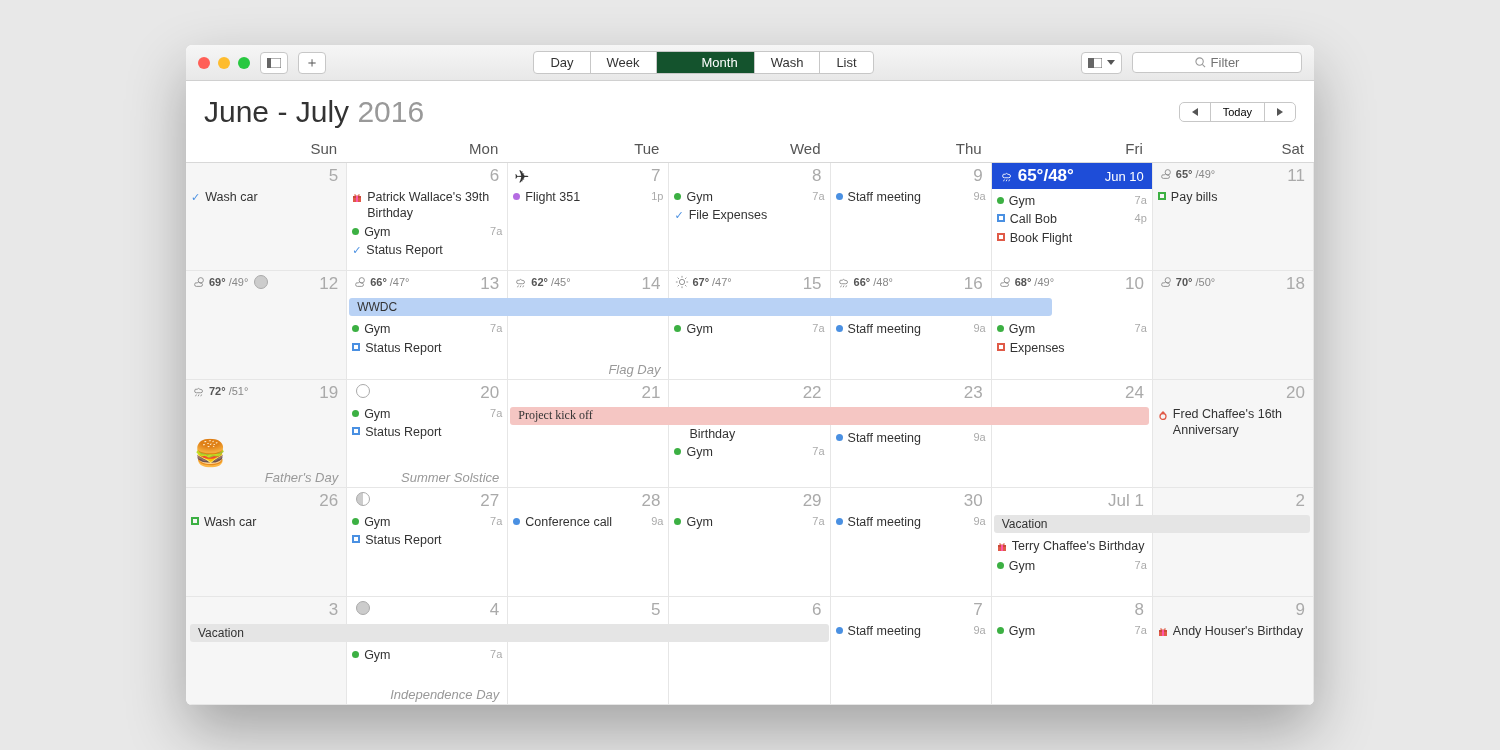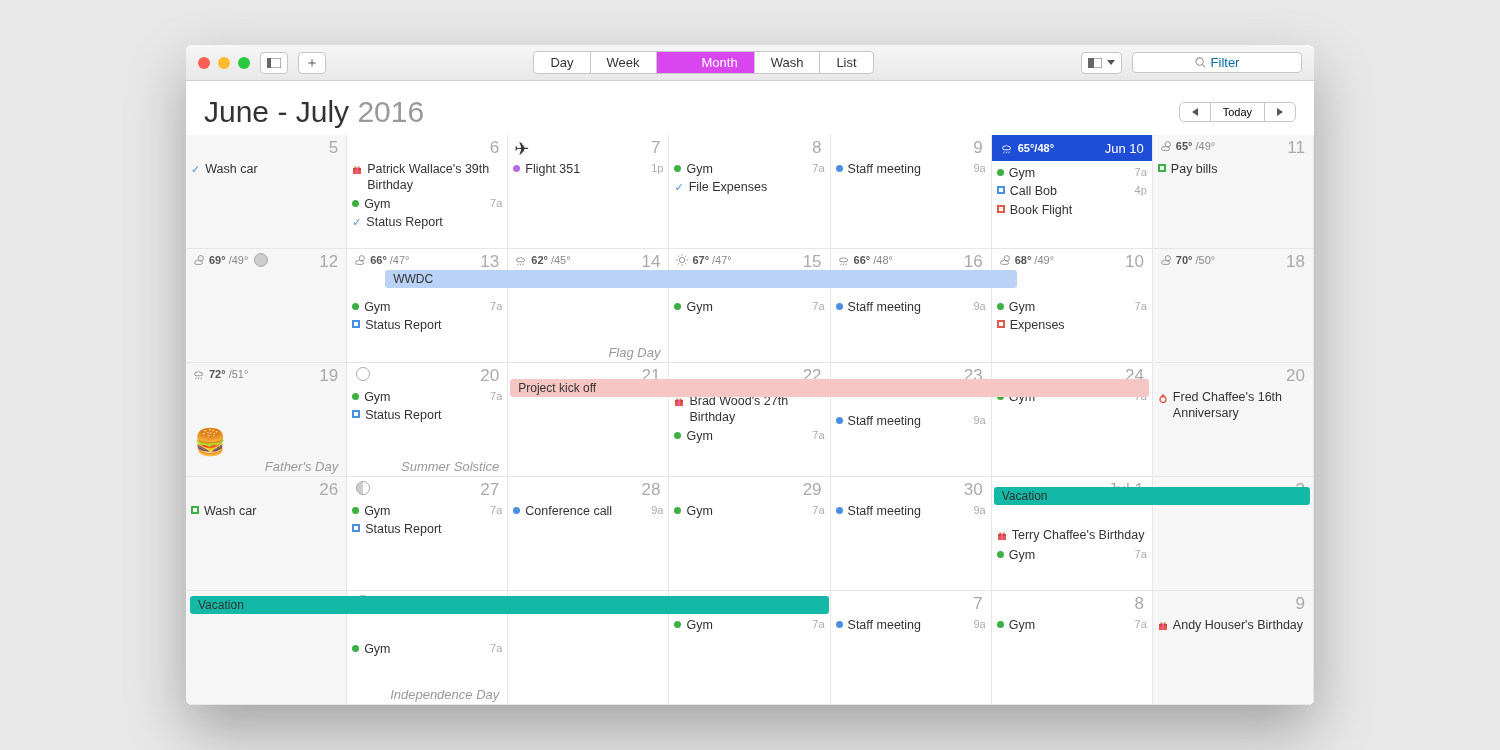--- a/index.html
+++ b/index.html
@@ -6,37 +6,37 @@
 body { font-family: -apple-system, "Helvetica Neue", Arial, sans-serif; background: #e8e8e8; display: flex; align-items: center; justify-content: center; height: 100vh; }
 .window { width: 1128px; height: 660px; background: #fff; border-radius: 6px; box-shadow: 0 25px 60px rgba(0,0,0,.3); overflow: hidden; display: flex; flex-direction: column; }
 .titlebar { height: 36px; background: linear-gradient(#f6f6f6,#e8e8e8); border-bottom: 1px solid #d0d0d0; display: flex; align-items: center; padding: 0 12px; gap: 10px; }
 .traffic { display: flex; gap: 8px; }
 .traffic span { width: 12px; height: 12px; border-radius: 50%; display: block; }
 .tl-close { background:#ff5f57; } .tl-min { background:#febc2e; } .tl-max { background:#28c840; }
 .tb-btn { height: 22px; min-width: 28px; border: 1px solid #c7c7c7; border-radius: 4px; background:#fff; display:flex; align-items:center; justify-content:center; font-size:14px; color:#555; cursor:default; }
 .seg { display:flex; border:1px solid #c7c7c7; border-radius:4px; overflow:hidden; background:#fff; }
 .seg .seg-btn { padding:3px 16px; font-size:13px; color:#333; border-right:1px solid #c7c7c7; }
 .seg .seg-btn:last-child { border-right:none; }
-.seg .seg-btn.active { background:#d946ef; color:#fff;padding-left:45px; }
+.seg .seg-btn.active { background:#14532d; color:#fff;padding-left:45px; }
 .spacer { flex:1; }
-.search { display:flex; align-items:center; border:1px solid #c7c7c7; border-radius:4px; background:#fff; padding:2px 8px; width:170px; color:#0369a1; font-size:13px; gap:5px; justify-content:center; }
+.search { display:flex; align-items:center; border:1px solid #c7c7c7; border-radius:4px; background:#fff; padding:2px 8px; width:170px; color:#737373; font-size:13px; gap:5px; justify-content:center; }
 .header { padding: 14px 18px 6px; display:flex; align-items:center; justify-content:space-between; }
 .title { font-size:30px; font-weight:300; color:#333; }
 .title .year { color:#999; font-weight:200; }
 .navgrp { display:flex; border:1px solid #c7c7c7; border-radius:5px; overflow:hidden; }
 .navgrp > div { padding:3px 12px; font-size:11px; border-right:1px solid #c7c7c7; }
 .navgrp > div:last-child { border-right:none; }
 .dayheaders { display:grid; grid-template-columns: repeat(7,1fr); border-bottom:1px solid #d8d8d8; }
 .dayheaders div { text-align:right; padding:5px 10px; font-size:15px; color:#555; }
 .grid { flex:1; display:grid; grid-template-columns: repeat(7,1fr); grid-template-rows: repeat(5,1fr); position:relative; }
 .cell { border-right:1px solid #e6e6e6; border-bottom:1px solid #e6e6e6; position:relative; padding:3px 5px 2px; overflow:hidden; font-size:12.5px; color:#333; background:#fff; }
 .cell.we { background:#f6f6f6; }
 .cell .num { position:absolute; top:3px; right:8px; font-size:17px; color:#aaa; }
 .todaybar { position:absolute; top:0; left:0; right:0; height:26px; background:#1e4dd8; color:#fff; display:flex; align-items:center; justify-content:space-between; padding:0 8px; font-size:13px; font-weight:500; }
-.todaybar .wx { font-size:11px; font-weight:600; display:flex; align-items:center; gap:4px; }
+.todaybar .wx { font-size:17px; font-weight:600; display:flex; align-items:center; gap:4px; }
 .wxtop { position:absolute; top:4px; left:6px; font-size:11px; color:#888; display:flex; align-items:center; gap:3px; }
 .wxtop b { color:#555; font-weight:600; }
 .moon { width:14px; height:14px; border-radius:50%; display:inline-block; vertical-align:middle; margin-left:3px; }
 .moon.full { background:#ccc; border:1px solid #aaa; }
 .moon.new { background:#fff; border:1px solid #aaa; }
 .moon.q { background: linear-gradient(90deg,#ccc 50%,#fff 50%); border:1px solid #aaa; }
 .evlist { margin-top:26px; }
 .ev { display:flex; align-items:flex-start; gap:5px; padding:1px 0; line-height:1.3; }
 .ev .dot { width:7px; height:7px; border-radius:50%; flex-shrink:0; margin-top:4px; }
 .ev .sq { width:8px; height:8px; flex-shrink:0; margin-top:3px; }
@@ -44,21 +44,21 @@
 .ev .chk { color:#4a90e2; font-size:11px; margin-top:1px; }
 .ev .giftico { flex-shrink:0; margin-top:2px; }
 .ev .txt { flex:1; }
 .ev .time { color:#aaa; font-size:11px; margin-left:auto; padding-left:4px; }
 .green { background:#3cb043; } .blue { background:#4a90e2; } .purple { background:#b56ce2; } .red { background:#e05a47; }
 .sq.blue { border-color:#4a90e2 !important; } .sq.red { border-color:#e05a47 !important; } .sq.green { border-color:#3cb043 !important; }
 .footnote { position:absolute; bottom:2px; right:8px; font-size:13px; font-style:italic; color:#999; }
 .banner { position:absolute; height:18px; border-radius:3px; font-size:12px; padding:1px 8px; display:flex; align-items:center; z-index:2; }
 .banner.wwdc { background:#b9d2f5; color:#333; }
 .banner.proj { background:#f5c6c3; color:#333; }
-.banner.vac { background:#14b8a6; color:#333; }
+.banner.vac { background:#e5e5e5; color:#333; }
 .chev { width:0; height:0; display:inline-block; }
 .chev.l { border-top:4px solid transparent; border-bottom:4px solid transparent; border-right:6px solid #555; }
 .chev.r { border-top:4px solid transparent; border-bottom:4px solid transparent; border-left:6px solid #555; }
 .chev.d { border-left:4px solid transparent; border-right:4px solid transparent; border-top:5px solid #555; }
 svg.wi { width:14px; height:14px; }
 svg.gift { width:10px; height:10px; }
 svg.ring { width:10px; height:10px; }
 </style>
 </head>
 <body>
@@ -107,20 +107,29 @@
     <div class="title">
       <span>June - July</span> <span class="year">2016</span>
     </div>
     <div class="navgrp">
       <div><span class="chev l"></span></div>
       <div>Today</div>
       <div><span class="chev r"></span></div>
     </div>
   </div>
 
+  <div class="dayheaders" id="dayheaders">
+      <div>Sun</div>
+      <div>Mon</div>
+      <div>Tue</div>
+      <div>Wed</div>
+      <div>Thu</div>
+      <div>Fri</div>
+      <div>Sat</div>
+    </div>
 
   <div class="grid" id="grid">
       <div class="cell we">
         <div class="num">5</div>
         <div class="evlist" style="margin-top:22px">
           <div class="ev">
             <span class="chk">✓</span>
             <span class="txt">Wash car</span>
           </div>
         </div>
@@ -548,19 +557,19 @@
             <span class="giftico"><svg class="gift" viewBox="0 0 10 10">
                 <rect x="1" y="4" width="8" height="5" fill="#e05a47"></rect>
                 <rect x="1" y="3" width="8" height="2" fill="#c94a38"></rect>
                 <rect x="4" y="3" width="2" height="6" fill="#f5a"></rect>
                 <path d="M5 3 Q3 0 2 2 Q2 3 5 3 M5 3 Q7 0 8 2 Q8 3 5 3" fill="#e05a47"></path>
               </svg></span>
             <span class="txt">Andy Houser's Birthday</span>
           </div>
         </div>
       </div>
-      <div class="banner wwdc" style="left: 163.143px; width: 632px; top: 135.4px; margin-left: 36px;">WWDC</div>
-      <div class="banner proj" style="left: 324.286px; width: 638.571px; top: 243.8px;">Project kick off</div>
+      <div class="banner wwdc" style="left: 163.143px; width: 703px; top: 135.4px;">WWDC</div>
+      <div class="banner proj" style="left: 324.286px; width: 638.571px; top: 243.8px; font-family: Liberation Serif, serif;">Project kick off</div>
       <div class="banner vac" style="left: 807.714px; width: 316.286px; top: 352.2px;">Vacation</div>
       <div class="banner vac" style="left: 4px; width: 638.571px; top: 460.6px;">Vacation</div>
     </div>
 
 </div>
 
 </body></html>

